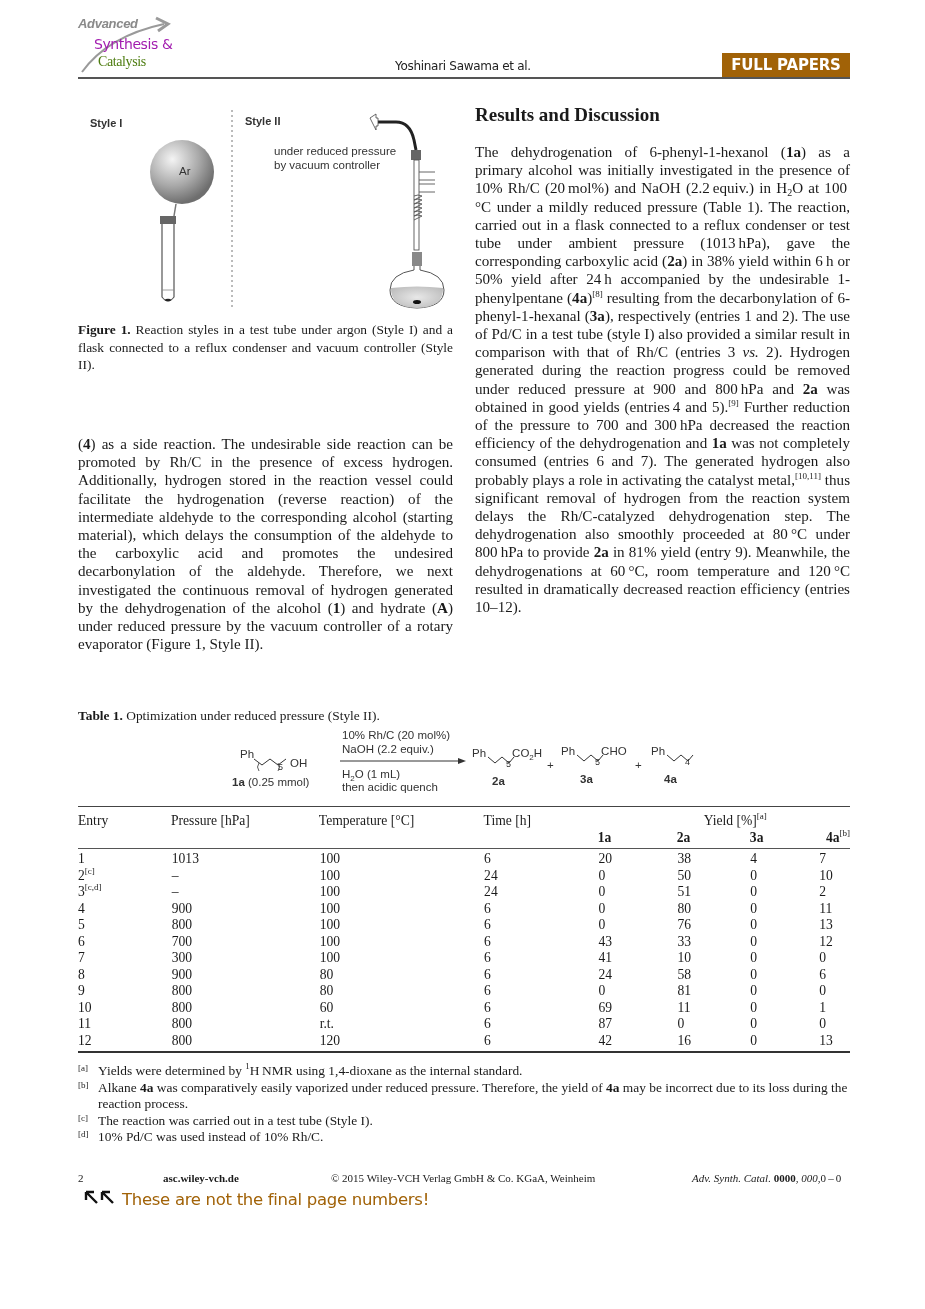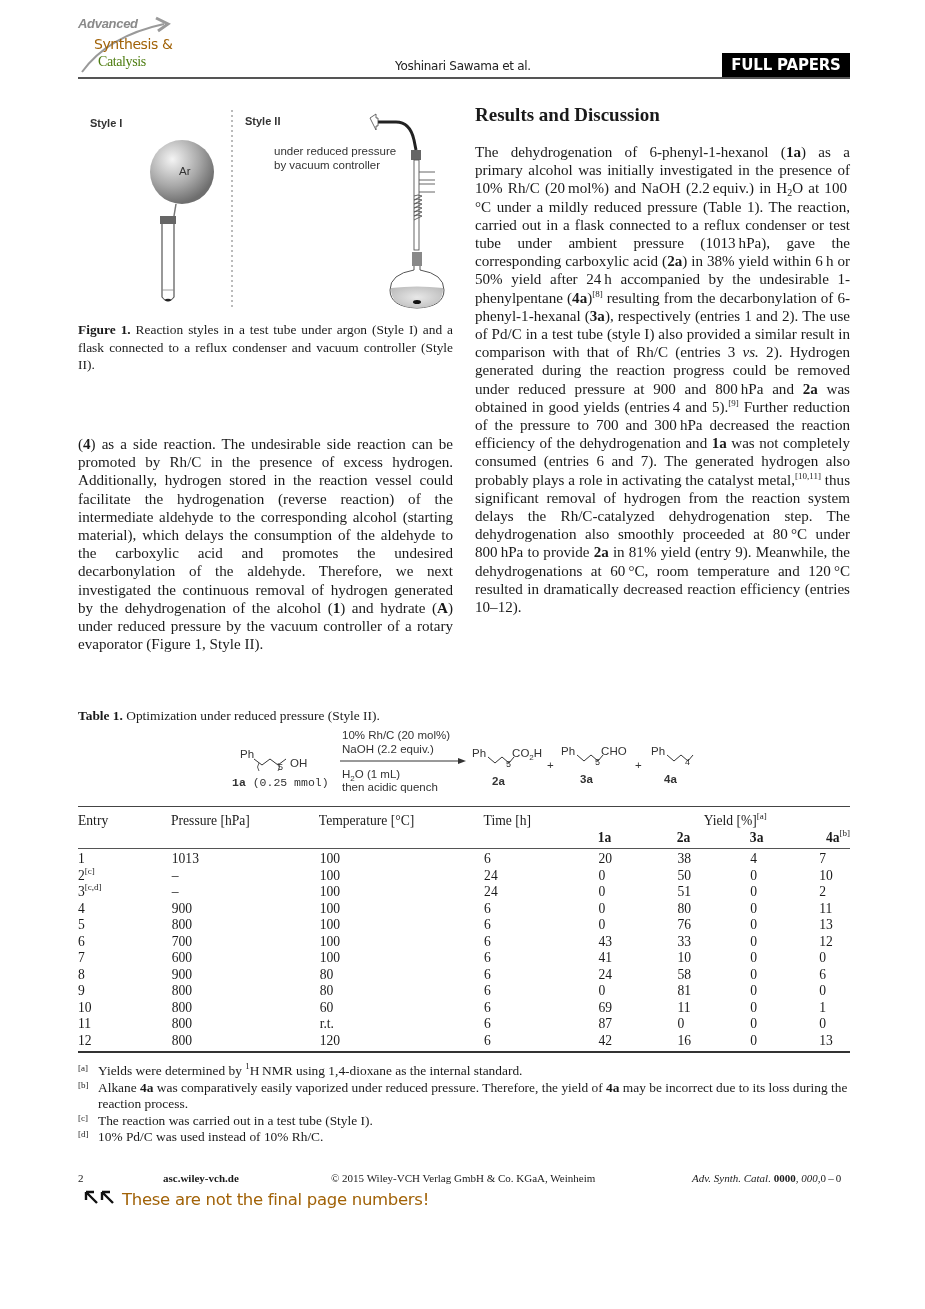--- a/index.html
+++ b/index.html
@@ -5,26 +5,26 @@
   html, body { margin: 0; padding: 0; background: #ffffff; }
   body { width: 925px; height: 1309px; position: relative; overflow: hidden;
          font-family: "Liberation Serif", "DejaVu Serif", serif; color: #1a1a1a; }
   .abs { position: absolute; }
 
   
   .logo { left: 78px; top: 14px; width: 140px; height: 62px; }
   .logo .adv { position: absolute; left: 0; top: 2px; font-family: "Liberation Sans", sans-serif;
                font-style: italic; font-weight: bold; font-size: 13px; color: #8a8a8a; letter-spacing: -0.3px; }
   .logo .syn { position: absolute; left: 16px; top: 22px; font-family: "DejaVu Sans", sans-serif;
-               font-size: 14px; color: #a16207; letter-spacing: -0.4px; }
+               font-size: 14px; color: #a21caf; letter-spacing: -0.4px; }
   .logo .cat { position: absolute; left: 20px; top: 40px; font-family: Liberation Serif, serif;
                font-size: 14px; color: #4d7c0f; letter-spacing: -0.4px; }
   .logo svg { position: absolute; left: 0; top: 0; }
   .header-author { left: 395px; top: 59px; font-family: "DejaVu Sans", sans-serif; font-size: 12px; color: #222; letter-spacing: -0.3px; }
-  .header-badge { left: 722px; top: 53px; width: 128px; height: 24px; background: #000000; color: #fff;
+  .header-badge { left: 722px; top: 53px; width: 128px; height: 24px; background: #a16207; color: #fff;
                   font-family: "DejaVu Sans", sans-serif; font-weight: bold; font-size: 15px; letter-spacing: -0.2px;
                   display: flex; align-items: center; justify-content: center; }
   .header-rule { left: 78px; top: 77px; width: 772px; height: 2px; background: #555; }
 
   
   .figure { left: 78px; top: 100px; width: 380px; height: 215px; }
   .figure .lbl { position: absolute; font-family: "Liberation Sans", sans-serif; font-weight: bold; font-size: 11px; color: #333; }
   .figure .txt { position: absolute; font-family: "Liberation Sans", sans-serif; font-size: 11.5px; color: #333; line-height: 14px; }
   .fig-caption { left: 78px; top: 321px; width: 375px; font-size: 13.4px; line-height: 17.6px; text-align: justify; }
   .fig-caption b { font-weight: bold; }
@@ -129,21 +129,21 @@
 
 <div class="abs scheme">
 
   <span class="s" style="left:10px; top:21px;">Ph</span>
   <svg style="position:absolute;left:24px;top:26px;" width="52" height="20">
     <path d="M0 6 L8 12 L16 6 L24 12 L32 6" stroke="#333" fill="none" stroke-width="1"></path>
     <path d="M5 10 Q2 14 5 18 M24 10 Q27 14 24 18" stroke="#333" fill="none" stroke-width="0.8"></path>
   </svg>
   <span class="s" style="left:48px; top:34px; font-size:9px;">5</span>
   <span class="s" style="left:60px; top:30px;">OH</span>
-  <span class="s" style="left:2px; top:49px;font-family:Liberation Mono, monospace;"><b>1a</b><span> (0.25 mmol)</span></span>
+  <span class="s" style="left:2px; top:49px;"><b>1a</b><span> (0.25 mmol)</span></span>
 
   <span class="s" style="left:112px; top:2px;">10% Rh/C (20 mol%)</span>
   <span class="s" style="left:112px; top:16px;">NaOH (2.2 equiv.)</span>
   <svg style="position:absolute;left:110px;top:30px;" width="128" height="8">
     <line x1="0" y1="4" x2="122" y2="4" stroke="#333" stroke-width="1"></line>
     <path d="M118 1 L126 4 L118 7 Z" fill="#333"></path>
   </svg>
   <span class="s" style="left:112px; top:41px;">H<sub style="font-size:8px;">2</sub>O (1 mL)</span>
   <span class="s" style="left:112px; top:54px;">then acidic quench</span>
 
@@ -251,21 +251,21 @@
           <td class="c1"><span>700</span></td>
           <td class="c2"><span>100</span></td>
           <td class="c3"><span>6</span></td>
           <td class="c4" style="padding-left: 6px;"><span>43</span></td>
           <td class="c5" style="padding-left: 5px;"><span>33</span></td>
           <td class="c6"><span>0</span></td>
           <td class="c7"><span>12</span></td>
         </tr>
         <tr>
           <td class="c0"><span>7</span><sup></sup></td>
-          <td class="c1"><span>600</span></td>
+          <td class="c1"><span>300</span></td>
           <td class="c2"><span>100</span></td>
           <td class="c3"><span>6</span></td>
           <td class="c4" style="padding-left: 6px;"><span>41</span></td>
           <td class="c5" style="padding-left: 5px;"><span>10</span></td>
           <td class="c6"><span>0</span></td>
           <td class="c7"><span>0</span></td>
         </tr>
         <tr>
           <td class="c0"><span>8</span><sup></sup></td>
           <td class="c1"><span>900</span></td>

